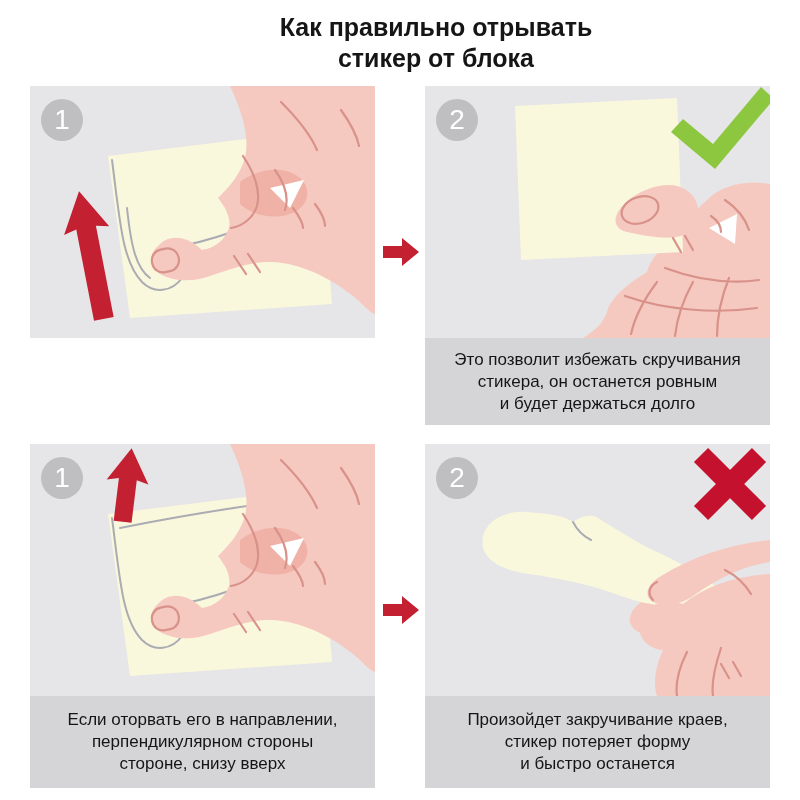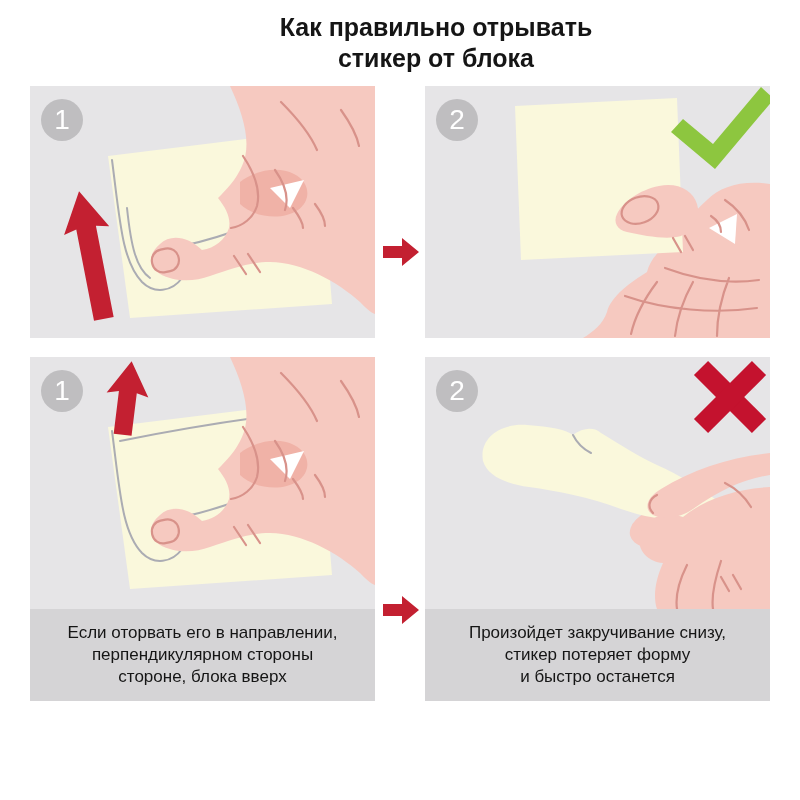--- a/index.html
+++ b/index.html
@@ -86,20 +86,25 @@
             <path class="f-hand" d="M345,98 C318,94 296,100 282,114 C266,128 258,140 256,152 C240,158 226,170 222,186 C206,196 186,210 182,226 C178,238 168,246 158,252 L345,252 Z"></path>
             <path class="s-crease" d="M232,196 C220,212 210,230 206,248 M268,196 C258,214 252,232 250,250 M304,192 C296,212 292,232 292,250 M200,210 C240,224 290,228 332,222 M240,182 C272,194 304,198 334,194"></path>
             <polygon class="f-sticker" points="90,20 252,12 258,166 96,174"></polygon>
             <path class="f-hand" d="M256,150 C270,142 276,130 272,118 C268,104 252,96 234,100 C214,104 198,116 192,128 C188,136 192,144 202,146 C220,150 242,154 256,150 Z"></path>
             <ellipse class="s-crease" cx="215" cy="124" rx="19" ry="13" transform="rotate(-20 215 124)"></ellipse>
             <polygon class="f-white" points="284,142 312,128 310,158"></polygon>
             <path class="s-crease" d="M248,152 L256,166 M260,150 L268,164 M300,114 C312,122 320,132 324,144 M286,130 C292,134 296,140 296,146"></path>
             <polygon class="f-green" points="258,33 288,58 336,1 349,13 290,83 246,46"></polygon>
           </svg>
         </div>
+        <div class="caption">
+          <div>Это позволит избежать скручивания</div>
+          <div>стикера, он останется ровным</div>
+          <div>и будет держаться долго</div>
+        </div>
       </div>
     </div>
 
     <div class="row row2">
 
       <div class="panel">
         <div class="illus">
           <div class="badge">1</div>
           <svg viewBox="0 0 345 252">
             <polygon class="f-sticker" points="78,70 288,44 302,218 100,232"></polygon>
@@ -112,42 +117,42 @@
             <path class="s-crease" d="M213,70 C225,88 231,104 227,120 C223,132 213,140 201,142 M245,84 C255,98 259,112 255,124 M263,122 C269,130 273,136 273,142 M285,118 C291,126 295,134 295,140 M251,16 C269,34 281,50 287,64 M311,24 C321,38 327,50 329,60 M204,170 L216,188 M218,168 L230,186"></path>
             <rect class="s-crease" x="122" y="163" width="27" height="23" rx="11" transform="rotate(-12 135 175)"></rect>
             <g transform="translate(97,42) rotate(7)">
               <path class="f-red" d="M0,-38 L21,-4 L9,-7 L9,36 L-9,36 L-9,-7 L-21,-4 Z"></path>
             </g>
           </svg>
         </div>
         <div class="caption">
           <div>Если оторвать его в направлении,</div>
           <div>перпендикулярном стороны</div>
-          <div>стороне, блока вверх</div>
+          <div>стороне, снизу вверх</div>
         </div>
       </div>
 
       <div class="panel">
         <div class="illus">
           <div class="badge">2</div>
           <svg viewBox="0 0 345 252">
             <ellipse class="f-hand" cx="238" cy="170" rx="34" ry="20" transform="rotate(-15 238 170)"></ellipse>
             <path class="f-sticker" d="M58,104 C54,82 74,66 102,68 C126,70 140,72 148,78 C158,70 170,70 176,76 C196,88 214,100 232,108 C254,118 274,130 290,142 L288,162 C256,166 224,162 196,152 C164,140 132,134 104,130 C80,127 62,118 58,104 Z"></path>
             <path class="s-paper" d="M148,78 C152,86 158,92 166,96"></path>
             <path class="f-hand" d="M345,130 C310,132 280,142 258,160 C240,154 222,160 216,174 C210,190 220,204 238,206 C230,224 228,240 232,252 L345,252 Z"></path>
             <path class="f-hand" d="M345,96 C306,100 268,112 236,132 C222,140 218,152 228,158 C240,164 256,160 268,152 C296,132 320,122 345,118 Z"></path>
             <path class="s-crease" d="M232,138 C224,142 222,150 228,156 M262,208 C254,224 250,238 252,252 M296,204 C290,222 286,238 288,252 M296,220 L304,234 M308,218 L316,232 M300,126 C312,132 320,140 326,150"></path>
             <g transform="translate(305,40)">
               <rect class="f-red-x" x="-41" y="-10" width="82" height="20" transform="rotate(45)"></rect>
               <rect class="f-red-x" x="-41" y="-10" width="82" height="20" transform="rotate(-45)"></rect>
             </g>
           </svg>
         </div>
         <div class="caption">
-          <div>Произойдет закручивание снизу,</div>
+          <div>Произойдет закручивание краев,</div>
           <div>стикер потеряет форму</div>
           <div>и быстро останется</div>
         </div>
       </div>
     </div>
   </div>
 
   <div class="mid-arrow" id="connector-1">
     <svg viewBox="0 0 36 30">
         <path class="f-red" d="M0,9 L19,9 L19,1 L36,15 L19,29 L19,21 L0,21 Z"></path>

